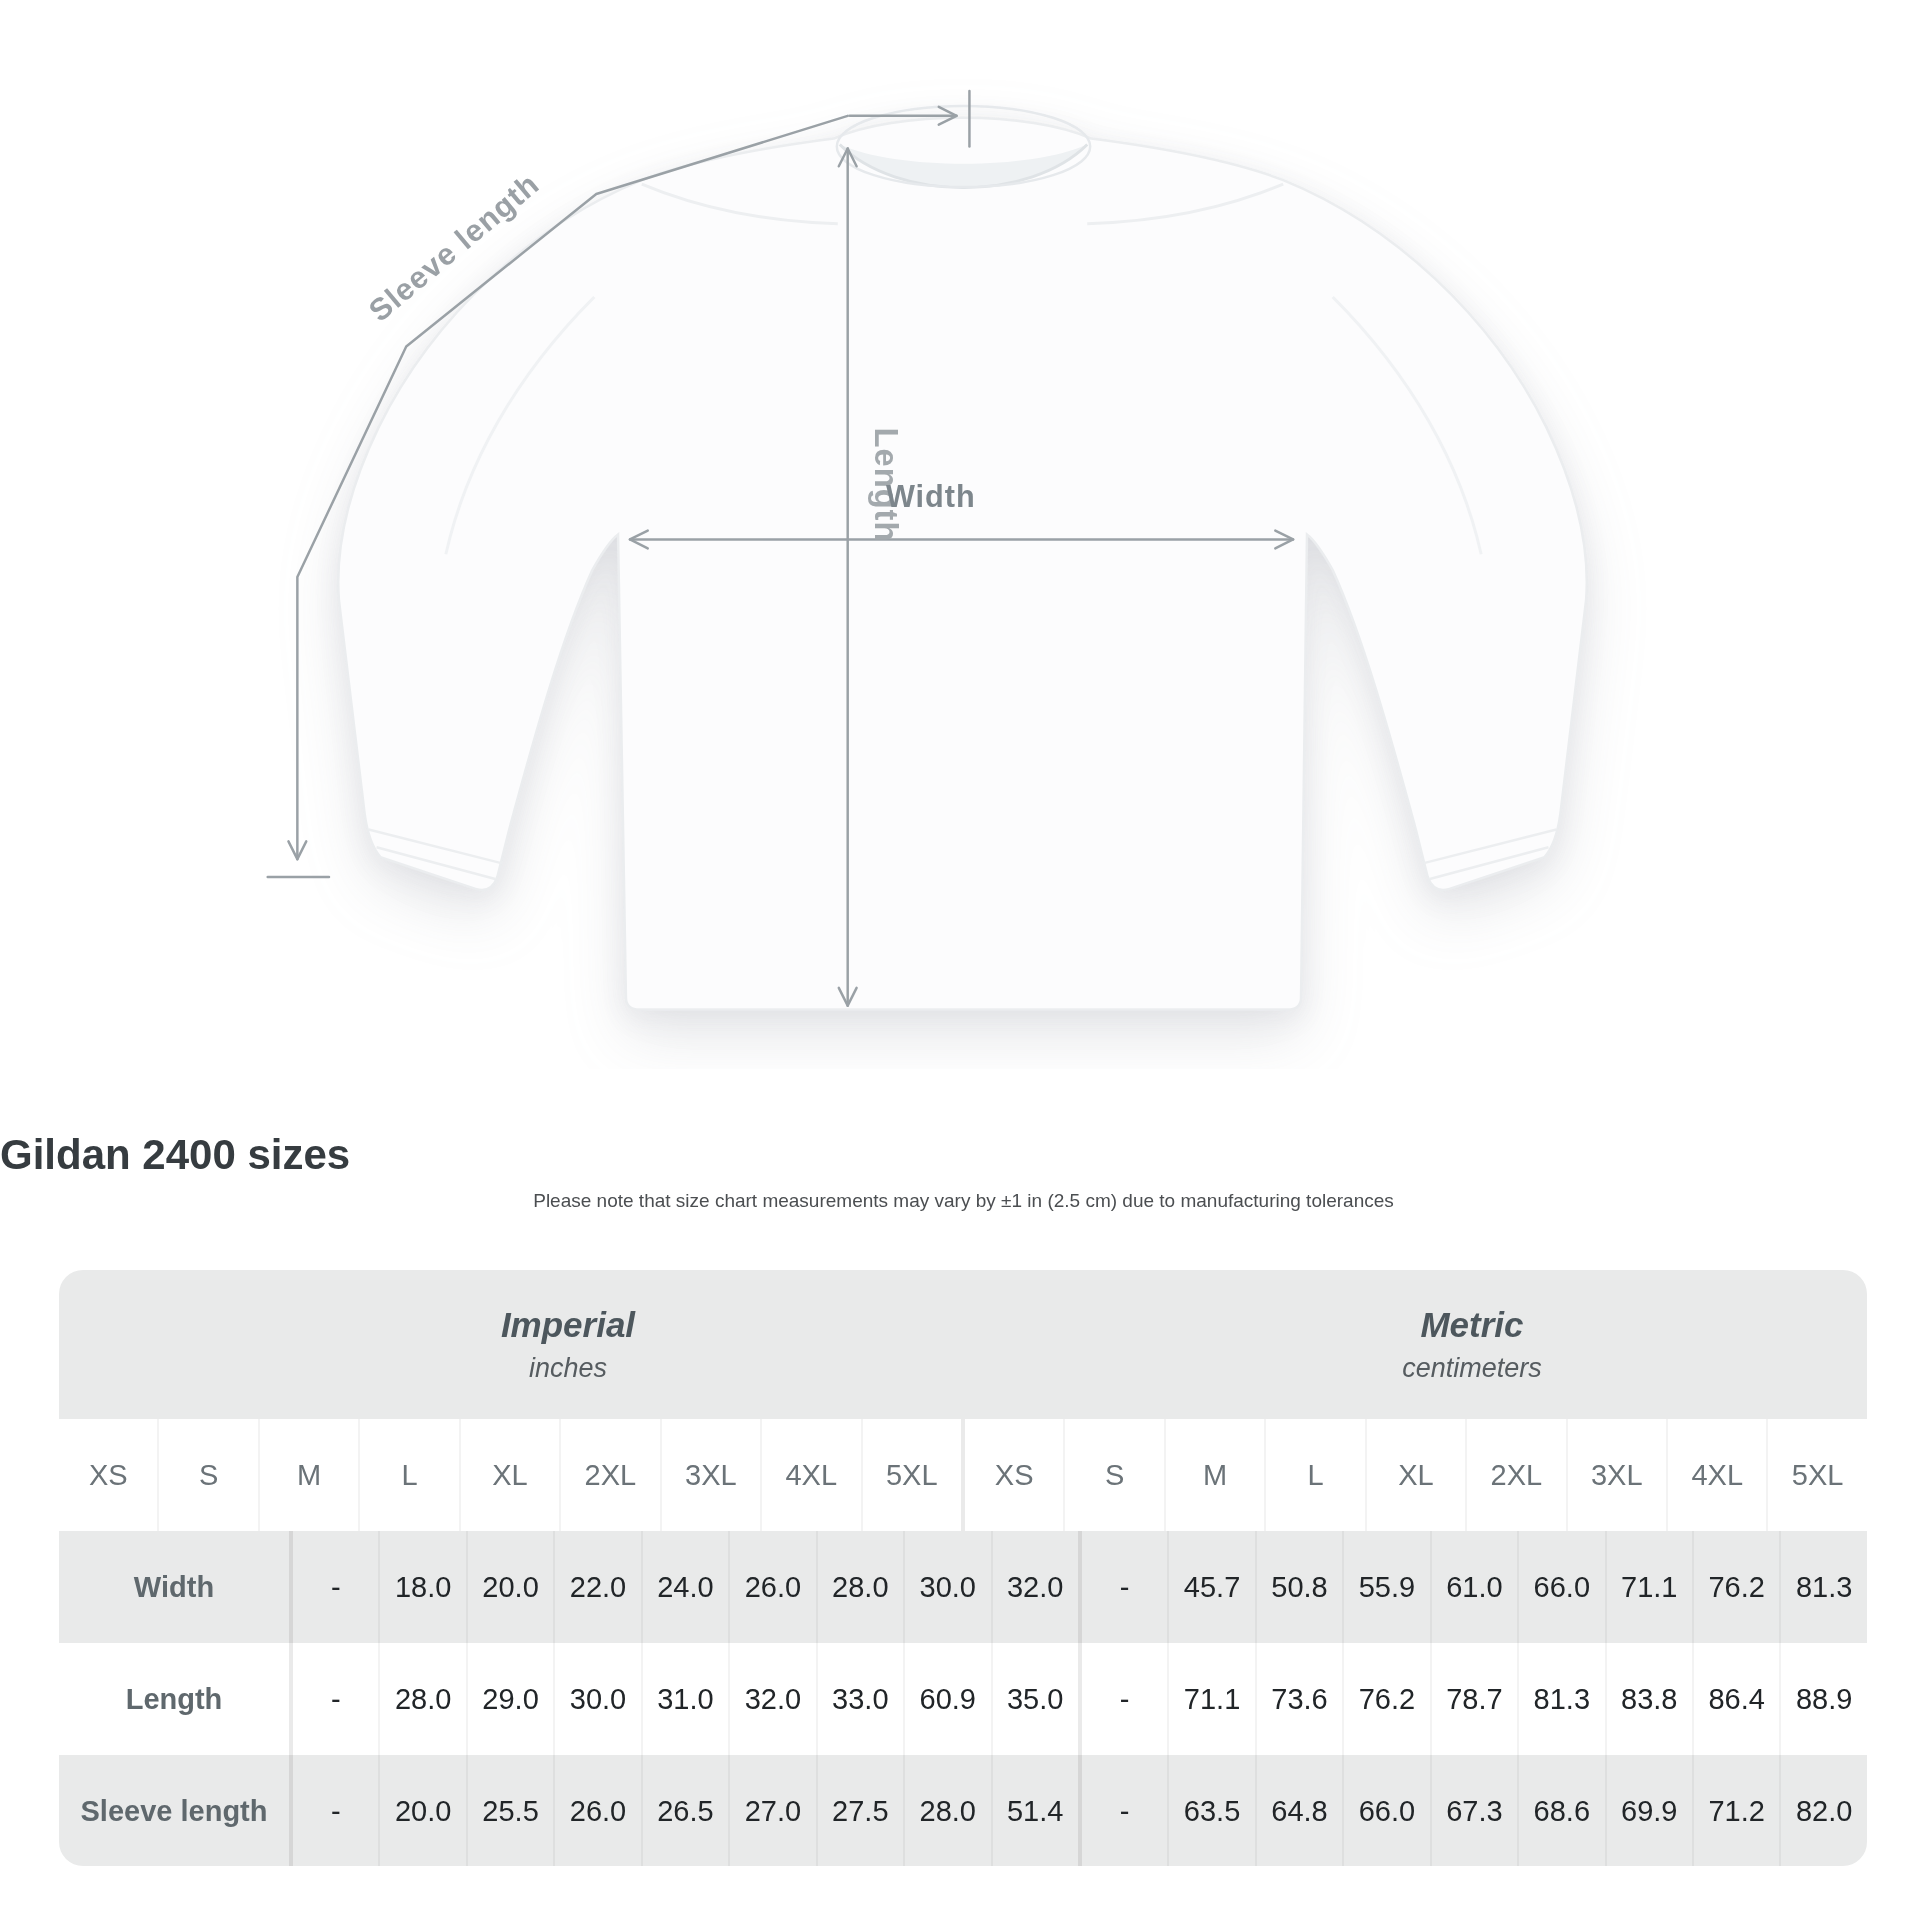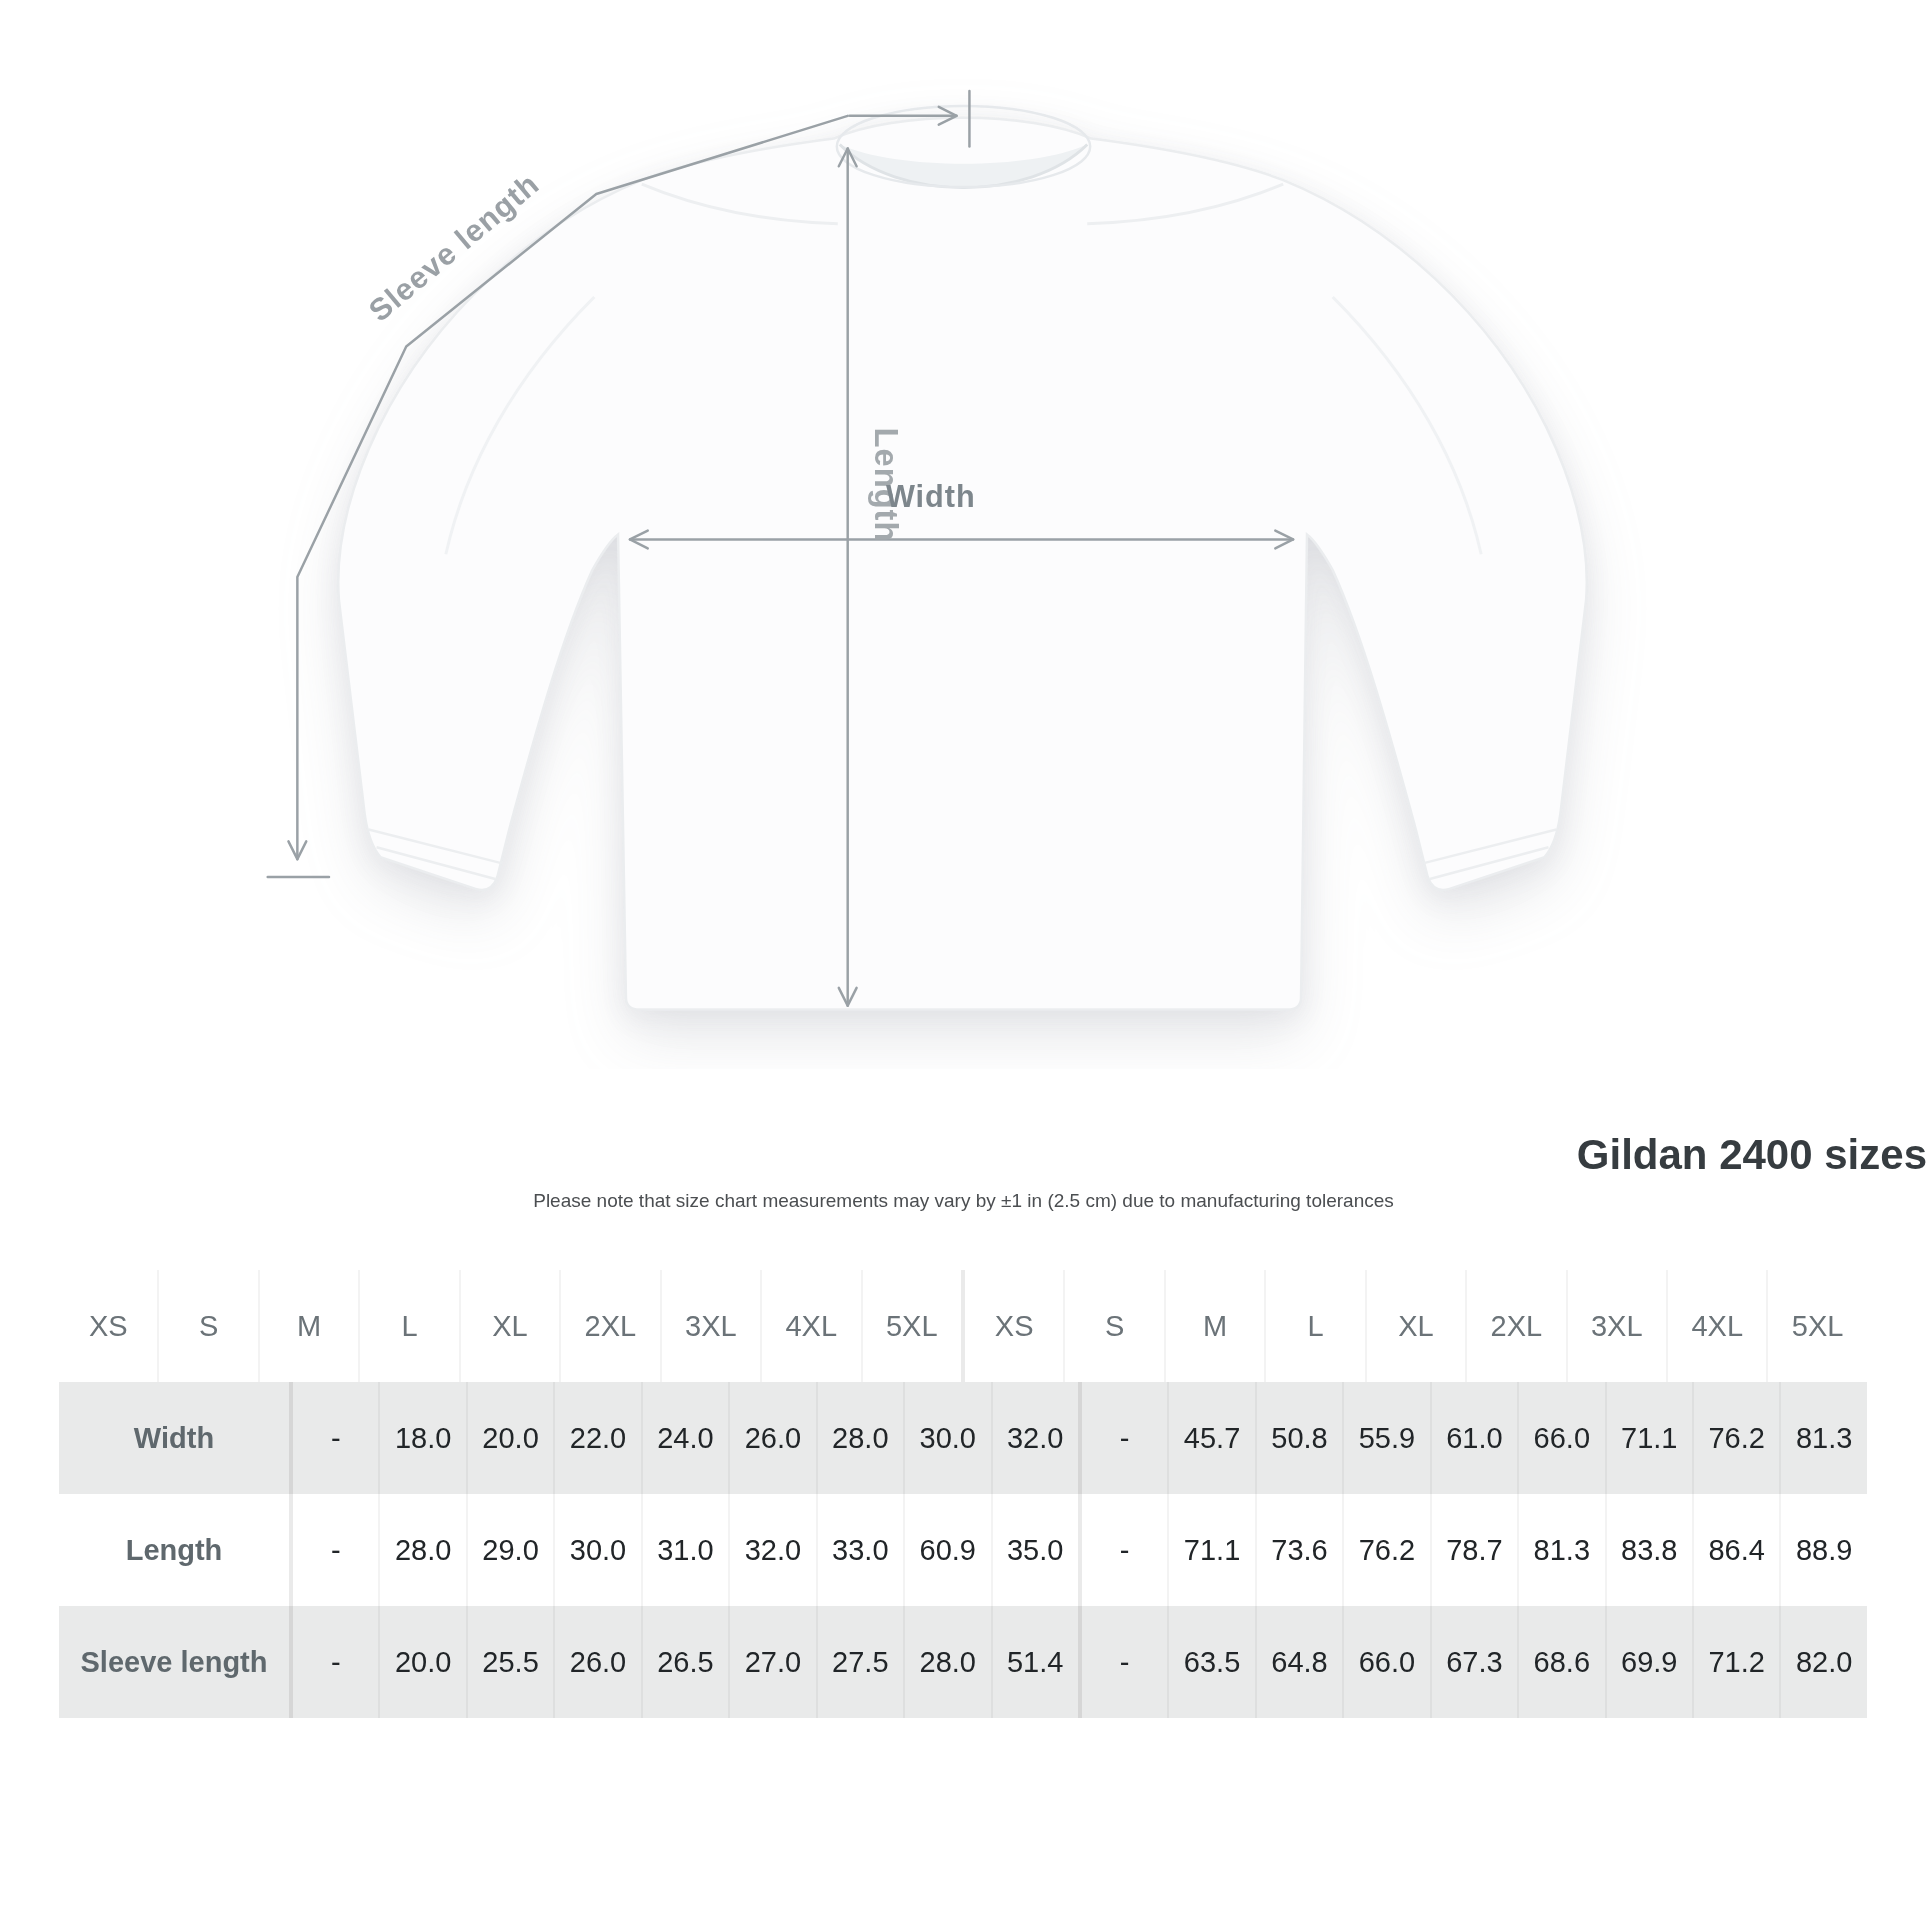--- a/index.html
+++ b/index.html
@@ -9,21 +9,21 @@
   
   .diagram-svg{position:absolute;left:0;top:0;}
   .shirt{filter:drop-shadow(0 26px 30px rgba(110,116,128,0.16)) drop-shadow(0 6px 12px rgba(110,116,128,0.09));}
   .measure{stroke:#9aa1a6;stroke-width:2.5;fill:none;stroke-linecap:round;stroke-linejoin:round;}
   .diag-label{font-family:"Liberation Sans","DejaVu Sans",sans-serif;font-weight:bold;letter-spacing:1px;}
   .lbl-sleeve{font-size:31px;fill:#9aa0a5;}
   .lbl-length{font-size:33px;fill:#a3a9ad;}
   .lbl-width{font-size:31px;fill:#7d868c;}
 
   
-  .page-title{position:absolute;left:0;top:1131px;width:100%;text-align:right;
+  .page-title{position:absolute;left:0;top:1131px;width:100%;text-align:left;
     font-size:42px;font-weight:bold;color:#363c40;}
   .page-note{position:absolute;left:0;top:1190px;width:100%;text-align:center;
     font-size:19px;color:#4b4e51;}
 
   
   .size-table{position:absolute;left:59px;top:1270px;width:1808px;height:596px;
     border-radius:24px;overflow:hidden;background:#ffffff;}
   .unit-band{display:flex;height:149px;background:#e9eaea;}
   .unit-group{display:flex;flex-direction:column;align-items:center;justify-content:center;gap:8px;}
   .unit-group.imperial{width:1018px;}
@@ -114,20 +114,30 @@
     <text class="diag-label lbl-sleeve" transform="translate(465,258) rotate(-40)" text-anchor="middle">Sleeve length</text>
     <text class="diag-label lbl-length" transform="translate(884,490) rotate(90)" text-anchor="middle">Length</text>
     <text class="diag-label lbl-width" x="940" y="512" text-anchor="middle">Width</text>
   </svg>
 
   <div class="page-title">Gildan 2400 sizes</div>
   <div class="page-note">Please note that size chart measurements may vary by ±1 in (2.5 cm) due to manufacturing tolerances</div>
 
   <div class="size-table">
 
+    <div class="unit-band">
+      <div class="unit-group imperial">
+        <div class="unit-name">Imperial</div>
+        <div class="unit-sub">inches</div>
+      </div>
+      <div class="unit-group metric">
+        <div class="unit-name">Metric</div>
+        <div class="unit-sub">centimeters</div>
+      </div>
+    </div>
 
     <div class="trow">
       <div class="cell head">XS</div>
       <div class="cell head">S</div>
       <div class="cell head">M</div>
       <div class="cell head">L</div>
       <div class="cell head">XL</div>
       <div class="cell head">2XL</div>
       <div class="cell head">3XL</div>
       <div class="cell head">4XL</div>

